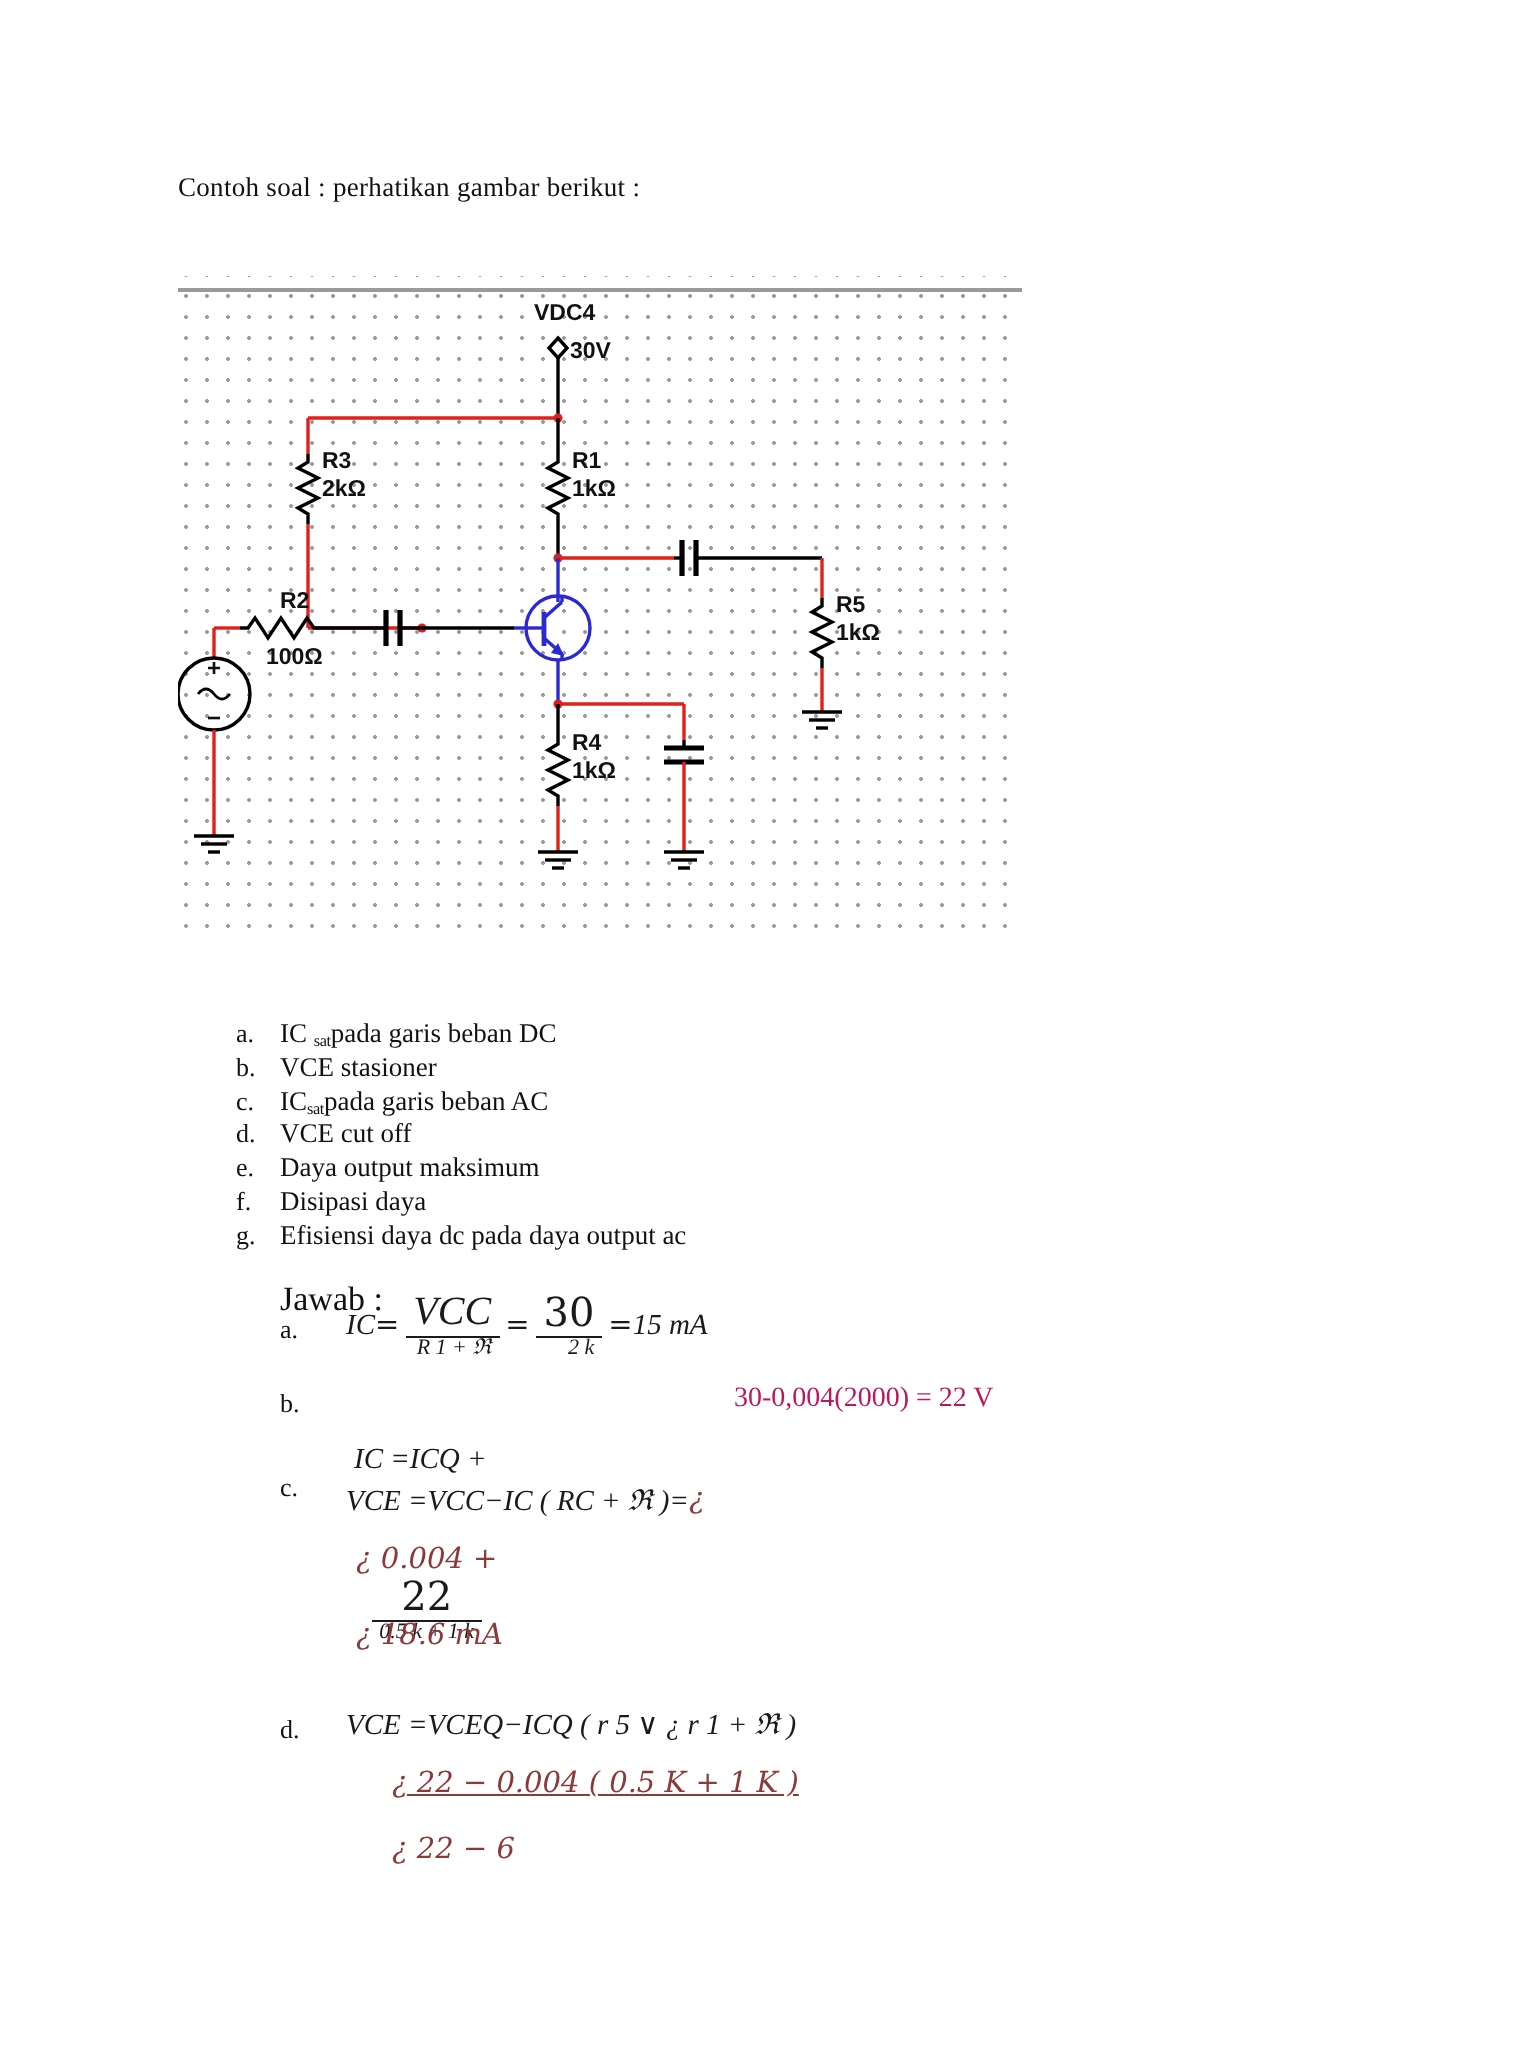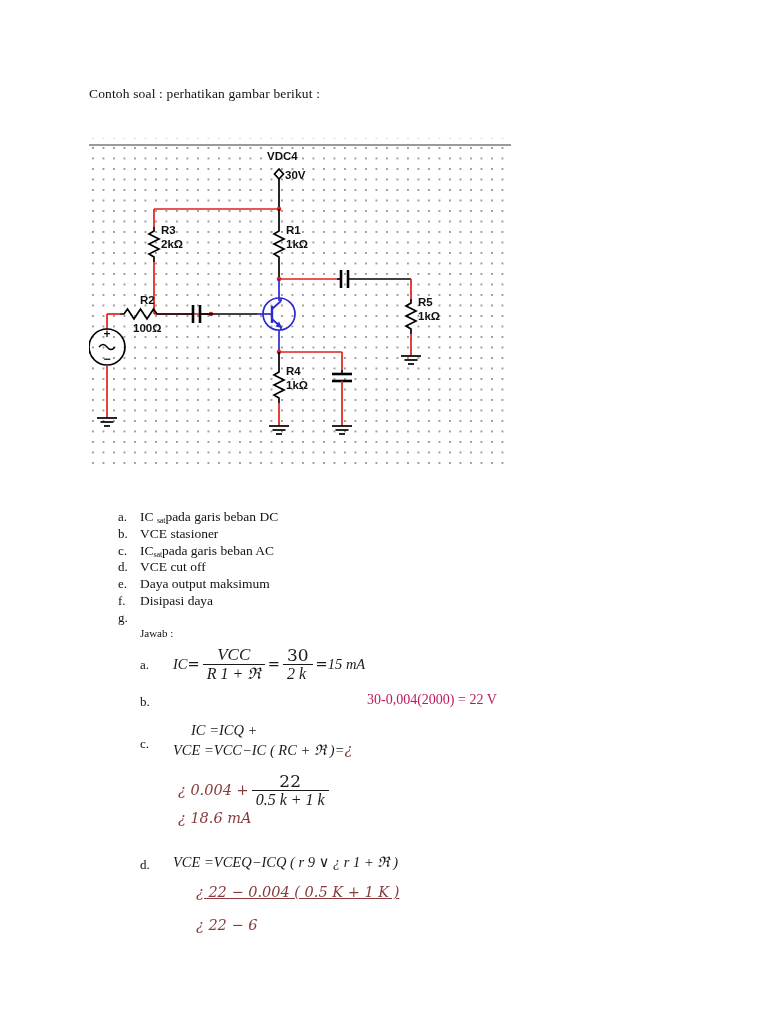--- a/index.html
+++ b/index.html
@@ -94,22 +94,22 @@
   }
   .qtext { white-space: nowrap; text-align: right; }
   sub.sat {
     font-size: 8.2px;
     vertical-align: -2px;
     letter-spacing: -0.2px;
   }
   .jawab {
     position: absolute;
     left: 140px;
-    top: 627px;
-    font-size: 11px;
+    top: 640px;
+    font-size: 17px;
   }
 
   
   .mathblock { position: absolute; }
   .mlabel {
     position: absolute;
     font-size: 13px;
     font-family: "Liberation Serif", serif;
   }
   .mexpr {
@@ -125,29 +125,29 @@
   .frac {
     display: inline-flex;
     flex-direction: column;
     align-items: center;
     vertical-align: middle;
     margin: 0 3px;
     line-height: 1.08;
   }
   .frac .num {
     padding: 0 4px 0px 4px;
-    font-size: 17px;
+    font-size: 20px;
   }
   .frac .den {
     border-top: 1.1px solid #1a1a1a;
     padding: 0px 4px 0 4px;
-    font-size: 16px;
+    font-size: 11px;
     width: 100%;
     box-sizing: border-box;
-    text-align: left;
+    text-align: right;
   }
   .fr { font-family: "DejaVu Serif", serif; font-style: normal; }
   .plain {
     position: absolute;
     font-size: 14px;
     font-family: "Liberation Serif", serif;
     white-space: nowrap;
     color: #be185d;
   }
   .qmrk {
@@ -316,20 +316,21 @@
     <div class="qrow">
       <span class="qmark">e.</span>
       <span class="qtext">Daya output maksimum</span>
     </div>
     <div class="qrow">
       <span class="qmark">f.</span>
       <span class="qtext">Disipasi daya</span>
     </div>
     <div class="qrow">
       <span class="qmark">g.</span>
+      <span class="qtext">Efisiensi daya dc pada daya output ac</span>
     </div>
   </div>
   <div class="jawab">Jawab :</div>
 
   <div class="mathblock">
     <span class="mlabel" style="left:140px; top:657px;">a.</span>
     <span class="mexpr" style="left:173px; top:646px;">
       <span>IC</span>
       <span class="fr">=</span>
       <span class="frac">
@@ -350,38 +351,38 @@
     <span class="mlabel" style="left:140px; top:694px;">b.</span>
     <span class="mexpr" style="left:173px; top:691px;margin-top:48px;">
       <span>VCE =VCC−IC ( RC + ℜ )=</span>
       <span class="qmrk">¿</span>
     </span>
     <span class="plain" style="left:367px; top:692px;">30-0,004(2000) = 22 V</span>
   </div>
 
   <div class="mathblock">
     <span class="mlabel" style="left:140px; top:736px;">c.</span>
-    <span class="mexpr" style="left:191px; top:722px;gap:39px;">
+    <span class="mexpr" style="left:177px; top:722px;gap:39px;">
       <span>IC =ICQ +</span>
     </span>
-    <span class="mexpr" style="left:178px; top:772px;">
+    <span class="mexpr" style="left:178px; top:772px;flex-direction:column;">
       <span class="qmrk" style="font-style:italic;">¿ 0.004 +</span>
       <span class="frac">
         <span class="num fr">22</span>
         <span class="den">0.5 k + 1 k</span>
       </span>
     </span>
     <span class="mexpr" style="left:178px; top:810px;">
       <span class="qmrk" style="">¿ 18.6 mA</span>
     </span>
   </div>
 
   <div class="mathblock">
     <span class="mlabel" style="left:140px; top:857px;">d.</span>
-    <span class="mexpr" style="left:173px; top:851px;">VCE =VCEQ−ICQ ( r 9 ∨ ¿ r 1 + ℜ )</span>
+    <span class="mexpr" style="left:173px; top:851px;">VCE =VCEQ−ICQ ( r 5 ∨ ¿ r 1 + ℜ )</span>
     <span class="mexpr" style="left:196px; top:884px;">
       <span class="qmrk" style="font-style:italic;text-decoration:underline;">¿ 22 − 0.004 ( 0.5 K + 1 K )</span>
     </span>
     <span class="mexpr" style="left:196px; top:917px;">
       <span class="qmrk" style="">¿ 22 − 6</span>
     </span>
   </div>
 
 </div>
 

